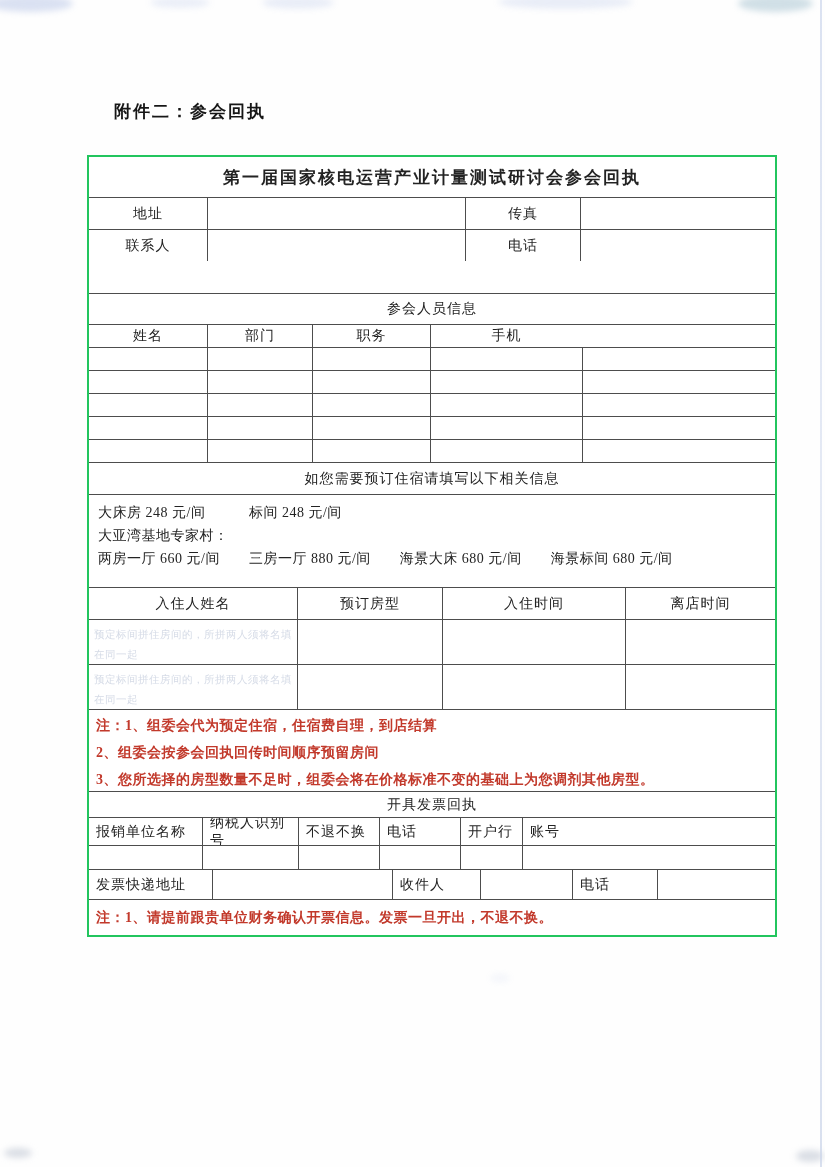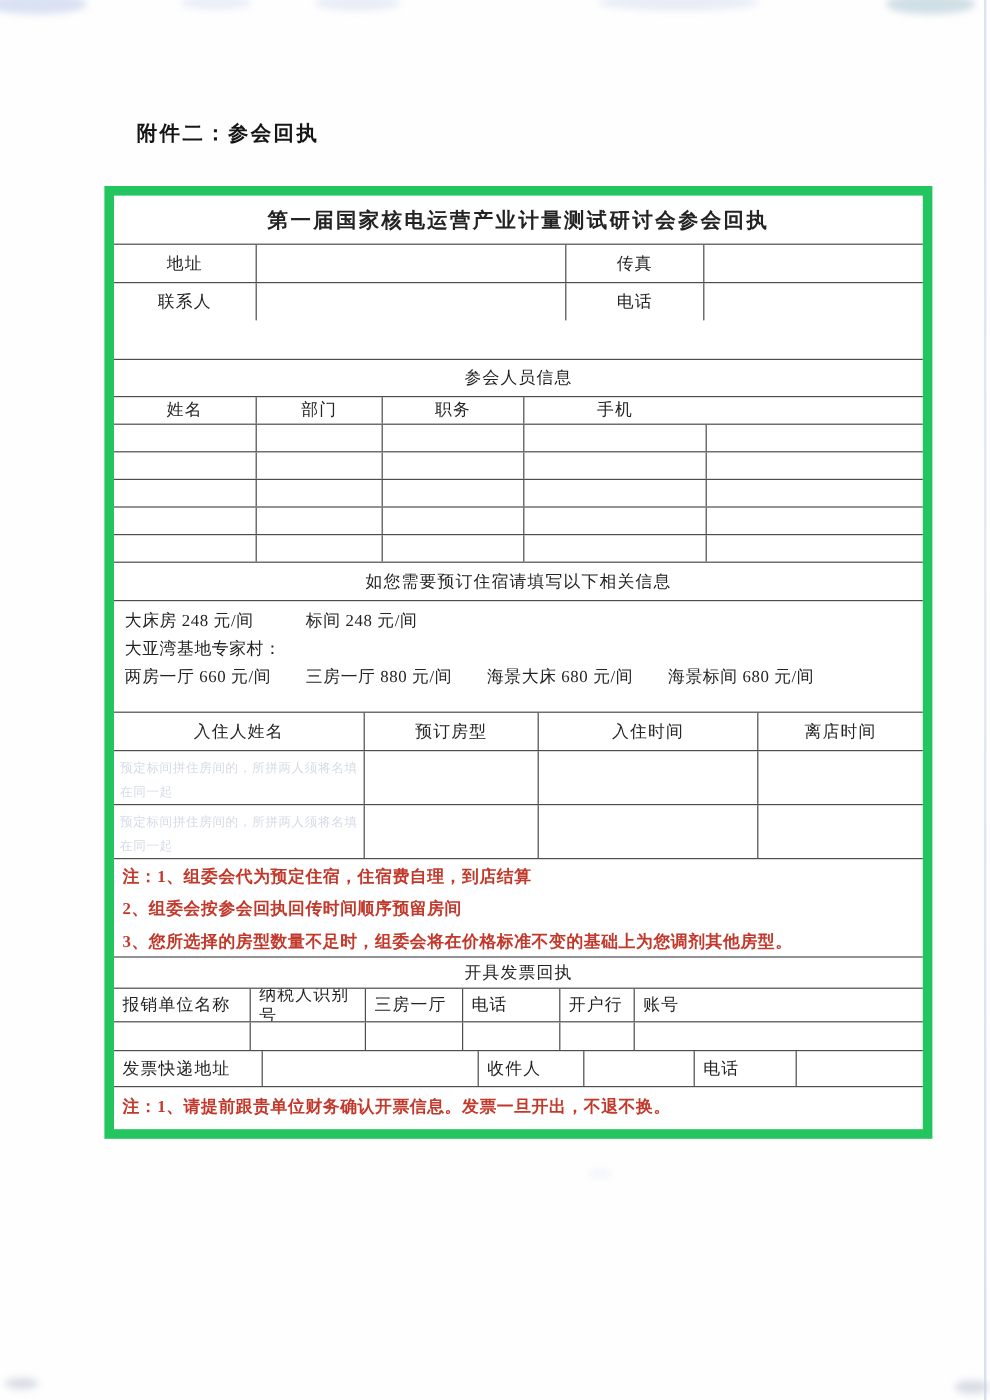--- a/index.html
+++ b/index.html
@@ -18,21 +18,21 @@
   }
   .page{position:relative;width:825px;height:1167px;background:#fefefe;overflow:hidden;padding-left:36px;}
 
   .attachment-title{
     position:absolute;left:114px;top:100px;
     font-size:17px;font-weight:bold;letter-spacing:2px;color:#161616;
   }
 
   .form-table{
     position:absolute;left:87px;top:155px;width:690px;
-    border:8px solid #22c55e;background:rgba(255,255,255,.6);
+    border:2px solid #22c55e;background:rgba(255,255,255,.6);
   }
   .row{display:flex;border-top:1px solid var(--bc);}
   .row:first-child{border-top:none;}
   .c{
     border-left:1px solid var(--bc);
     display:flex;align-items:center;justify-content:center;
     font-size:14px;letter-spacing:1px;overflow:hidden;
   }
   .c:first-child{border-left:none;}
   .c.left{justify-content:flex-start;padding:0 7px;}
@@ -177,21 +177,21 @@
         <div>2、组委会按参会回执回传时间顺序预留房间</div>
         <div>3、您所选择的房型数量不足时，组委会将在价格标准不变的基础上为您调剂其他房型。</div>
       </div>
     </div>
 
     <div class="row section-row" style="height:26px;">开具发票回执</div>
 
     <div class="row" style="height:28px;">
       <div class="c left" style="width:113px;">报销单位名称</div>
       <div class="c left" style="width:96px;">纳税人识别号</div>
-      <div class="c left" style="width:81px;">三房一厅</div>
+      <div class="c left" style="width:81px;">不退不换</div>
       <div class="c left" style="width:81px;">电话</div>
       <div class="c left" style="width:62px;">开户行</div>
       <div class="c left fill">账号</div>
     </div>
 
     <div class="row" style="height:24px;">
       <div class="c" style="width:113px;"></div>
       <div class="c" style="width:96px;"></div>
       <div class="c" style="width:81px;"></div>
       <div class="c" style="width:81px;"></div>

